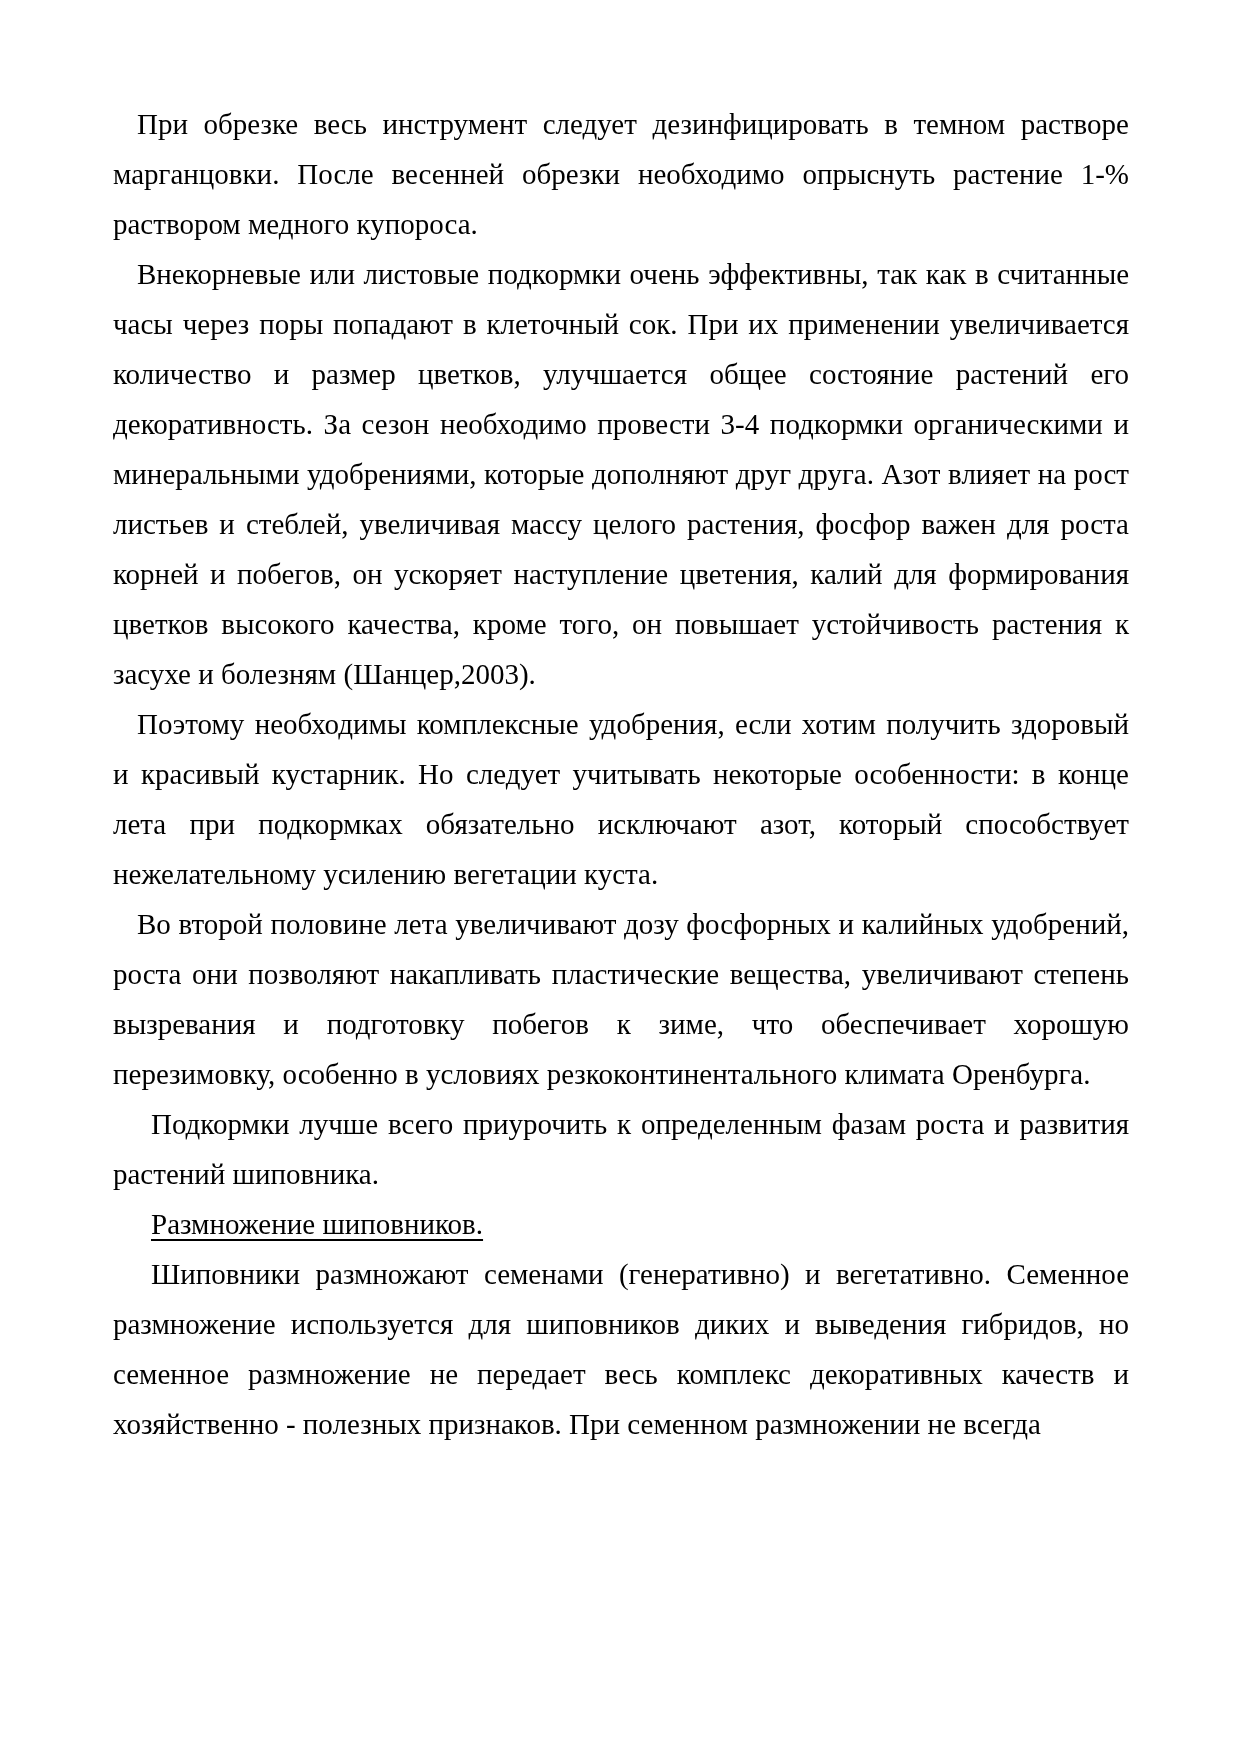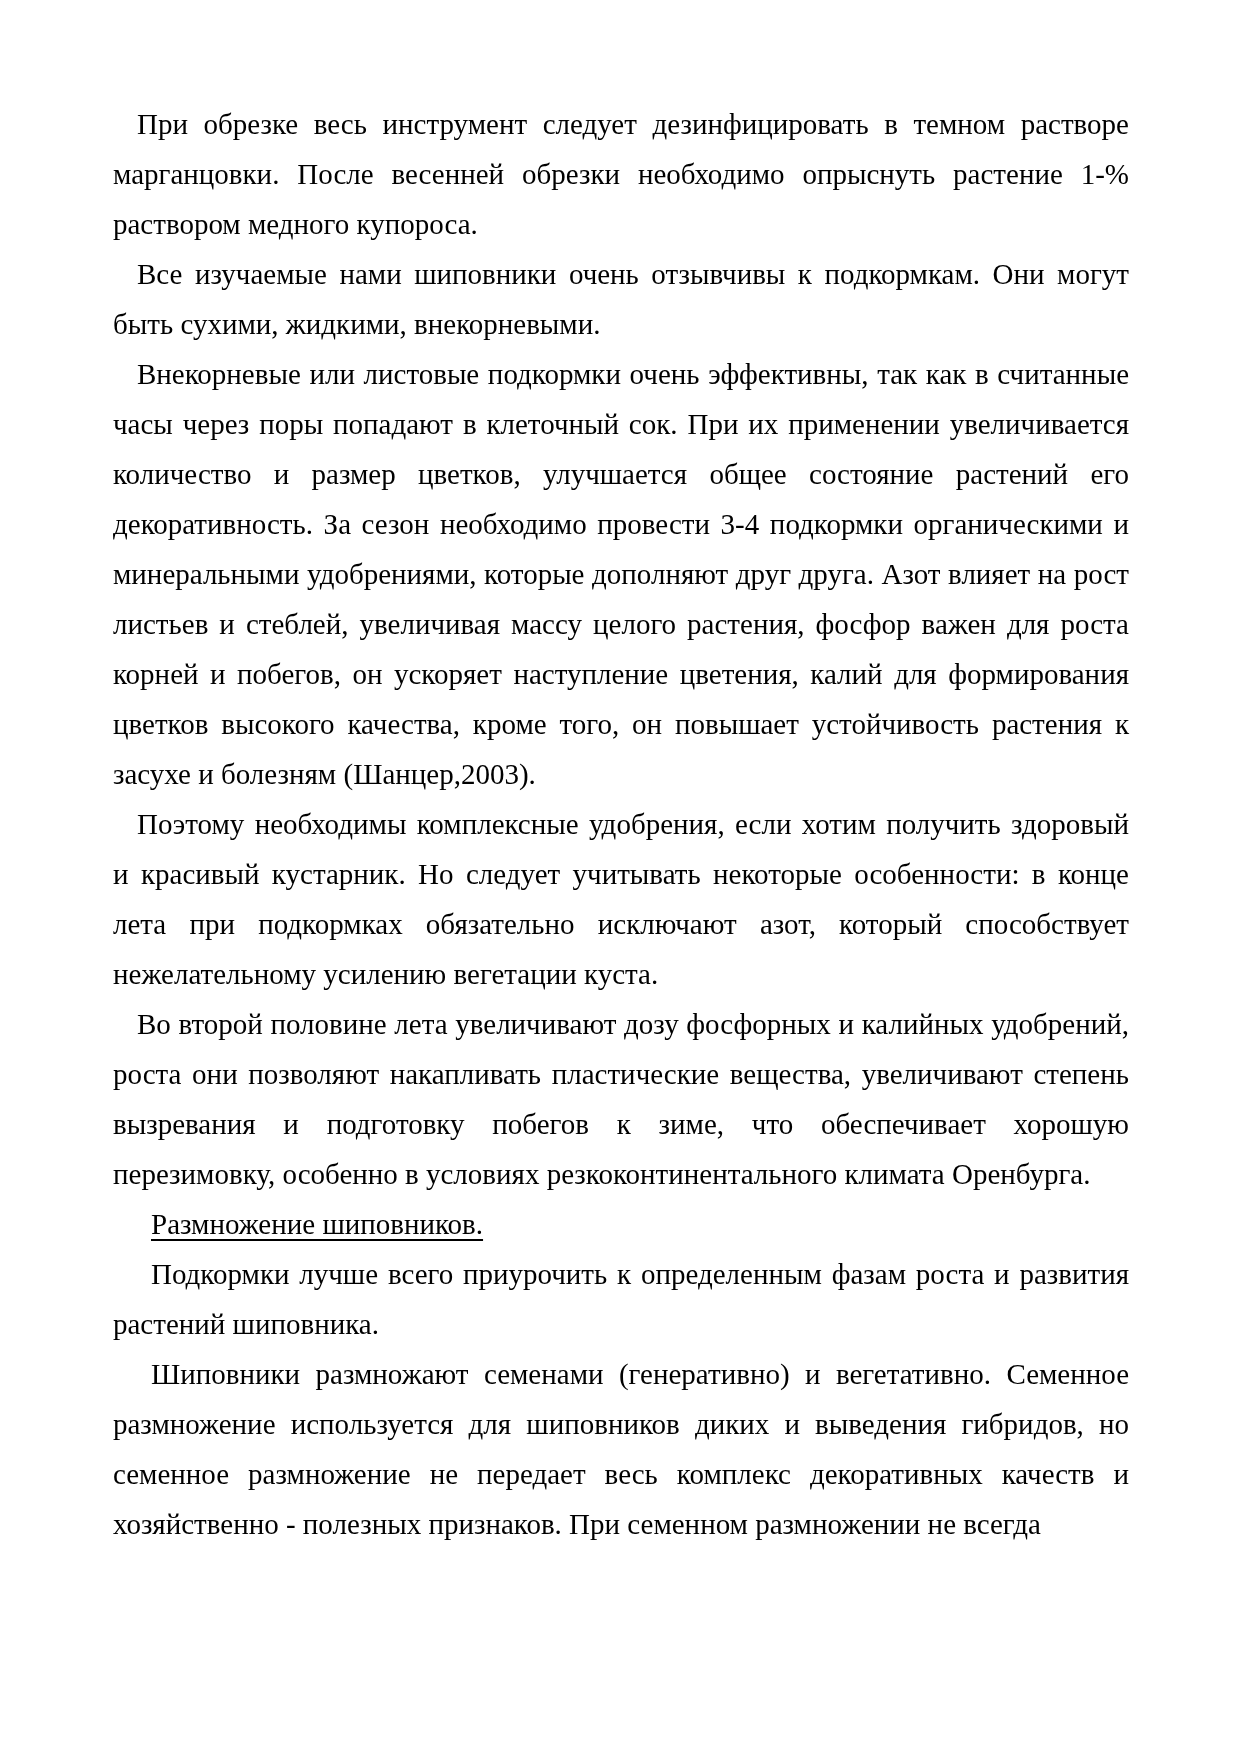--- a/index.html
+++ b/index.html
@@ -35,28 +35,27 @@
   }
 </style>
 </head>
 <body>
 
 <div class="page">
   <div class="doc-text">
 
     <p class="para indent-sm">При обрезке весь инструмент следует дезинфицировать в темном растворе марганцовки. После весенней обрезки необходимо опрыснуть растение 1-% раствором медного купороса.</p>
 
-    <p class="para indent-sm">Все изучаемые нами  шиповники очень отзывчивы к подкормкам. Они могут быть сухими, жидкими, внекорневыми.</p>
 
     <p class="para indent-sm">Внекорневые или листовые подкормки очень эффективны, так как в считанные часы через поры попадают в клеточный сок. При их применении увеличивается количество и размер цветков, улучшается общее состояние растений его декоративность. За сезон необходимо провести 3-4 подкормки органическими и минеральными удобрениями, которые дополняют друг друга. Азот влияет на рост листьев и стеблей, увеличивая массу целого растения, фосфор важен для роста корней и побегов, он ускоряет наступление цветения, калий для формирования цветков высокого качества, кроме того, он повышает устойчивость растения к засухе и болезням (Шанцер,2003).</p>
 
     <p class="para indent-sm">Поэтому необходимы комплексные удобрения, если хотим получить здоровый и красивый кустарник. Но следует учитывать некоторые особенности: в конце лета при подкормках обязательно исключают азот, который способствует нежелательному усилению вегетации куста.</p>
 
     <p class="para indent-sm">Во второй половине лета увеличивают дозу фосфорных и калийных удобрений, роста они позволяют накапливать пластические вещества, увеличивают степень вызревания и подготовку побегов к зиме, что обеспечивает хорошую перезимовку, особенно в условиях резкоконтинентального климата Оренбурга.</p>
 
+    <p class="para indent-lg">Подкормки лучше всего приурочить к определенным фазам роста и развития растений шиповника.</p>
+
     <p class="para indent-lg"><span class="u">Размножение шиповников.</span></p>
-
-    <p class="para indent-lg">Подкормки лучше всего приурочить к определенным фазам роста и развития растений шиповника.</p>
 
     <p class="para indent-lg">Шиповники размножают семенами (генеративно) и вегетативно. Семенное размножение  используется для шиповников диких и выведения гибридов, но семенное размножение не передает весь комплекс декоративных качеств и хозяйственно - полезных признаков. При семенном размножении не всегда</p>
 
   </div>
 </div>
 
 </body></html>

